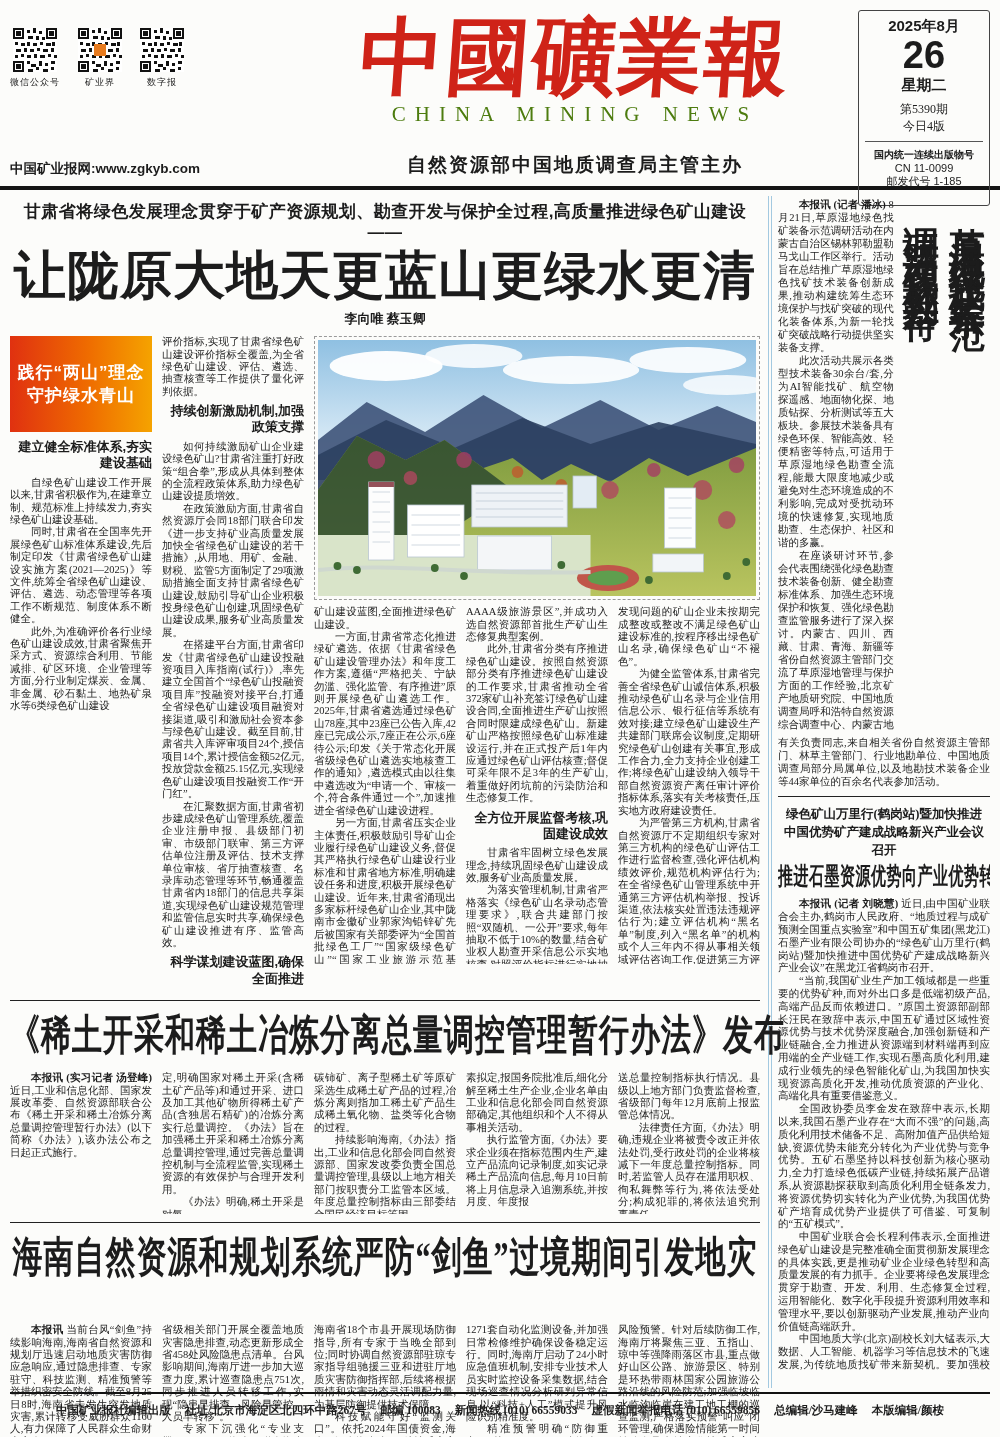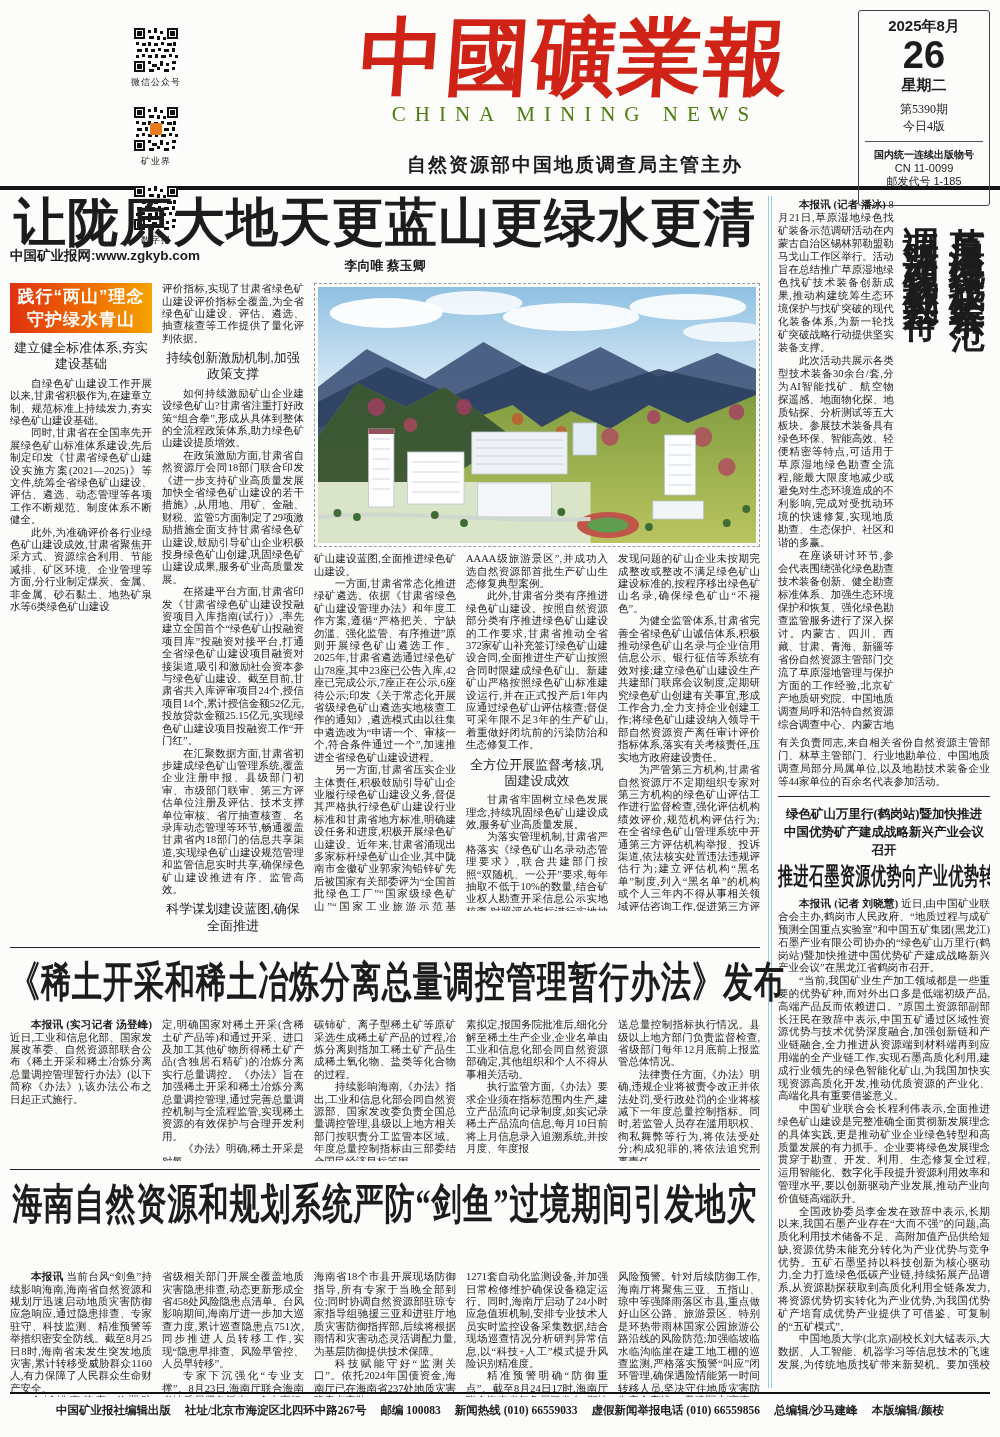--- a/index.html
+++ b/index.html
@@ -5,21 +5,21 @@
   * { box-sizing: border-box; }
   html,body { margin:0; padding:0; }
   body {
     width:1000px; height:1437px; overflow:hidden;
     background:#fcfcfa; color:#1c1c1c;
     font-family:"Liberation Serif", serif;
   }
   
   .masthead { display:flex; padding:10px 10px 0 10px; height:186px; }
   .mh-left { width:292px; display:flex; flex-direction:column; justify-content:space-between; }
-  .qr-row { display:flex; gap:18px; padding-top:18px;flex-direction:column; }
+  .qr-row { display:flex; gap:18px; padding-top:18px; }
   .qr-item { text-align:center; }
   .qr-item svg { width:44px; height:44px; display:block; margin:0 auto; }
   .qr-label { font-size:9px; margin-top:4px; color:#222; letter-spacing:1px; }
   .website { font-size:13.5px; font-weight:bold; font-family:"Liberation Sans",sans-serif; padding-bottom:8px; }
   .mh-center { flex:1; text-align:center; display:flex; flex-direction:column; justify-content:space-between; }
   .paper-title {
     color:#cf2318; font-size:84px; line-height:1.0; font-weight:900;
     font-family:"Liberation Serif", serif; letter-spacing:2px;
     transform:skewX(-4deg); margin-top:6px;
   }
@@ -42,37 +42,37 @@
   
   .content { display:flex; padding:0 10px; height:1198px; }
   .main-left { width:750px; }
   .v-divider { width:4px; border-left:1px solid #a3c9e0; border-right:1px solid #a3c9e0; margin:6px 6px 0 8px; }
   .sidebar { flex:1; padding-top:4px; overflow:hidden; }
 
   
   .para, .cont { margin:0; font-size:10.5px; line-height:12.4px; text-align:justify; }
   .para { text-indent:2em; }
   .cont { text-indent:0; }
-  .sub { margin:5px 0; font-size:13px; line-height:1.25; text-align:center; font-weight:normal;
+  .sub { margin:5px 0; font-size:13px; line-height:1.25; text-align:right; font-weight:bold;
          font-family:"Liberation Sans",sans-serif; text-indent:0; }
   .col { overflow:hidden; }
 
   
   .ma-kicker { font-size:17px; font-weight:bold; font-family:"Liberation Sans",sans-serif;
                text-align:center; margin:10px 0 2px; letter-spacing:0.5px; }
   .ma-headline { font-size:52px; font-weight:900; font-family:"Liberation Sans",sans-serif;
                  text-align:center; line-height:1.1; letter-spacing:1px; margin:4px 0 6px; }
   .ma-byline { text-align:center; font-size:13px; font-weight:bold; margin-bottom:8px; }
   .ma-cols { display:flex; gap:10px; height:656px; overflow:hidden; }
   .ma-col { width:142px; }
   .ma-right { width:446px; }
   .banner {
     background:linear-gradient(90deg,#e03110,#ef6c00 55%,#f5a300);
     color:#fff; font-weight:900; font-family:"Liberation Sans",sans-serif;
-    font-size:17px; text-align:center; padding:2px 2px; margin-bottom:7px; letter-spacing:1px;
+    font-size:17px; text-align:center; padding:25px 2px; margin-bottom:7px; letter-spacing:1px;
   }
   .photo-box { border:1px dashed #9a9a9a; padding:3px; margin-bottom:6px; }
   .photo-box svg { display:block; width:100%; height:256px; }
   .photo-caption-row { display:flex; align-items:center; font-size:10.5px; padding:3px 4px 1px; }
   .photo-caption { flex:1; text-align:right; font-style:italic; color:#333; padding-right:18px; }
   .photo-credit { font-weight:bold; font-family:"Liberation Sans",sans-serif; }
   .ma-sub3 { display:flex; gap:10px; height:358px; overflow:hidden; }
   .ma-sub3 .col { flex:1; }
 
   .h-rule { border:0; border-top:1.5px solid #222; margin:8px 0 6px; }
@@ -210,20 +210,21 @@
     <div class="db-postal">邮发代号 1-185</div>
   </div>
 </header>
 <hr class="mh-rule">
 
 <div class="content">
 
   <div class="main-left">
 
     <article>
+      <div class="ma-kicker">甘肃省将绿色发展理念贯穿于矿产资源规划、勘查开发与保护全过程,高质量推进绿色矿山建设——</div>
       <h1 class="ma-headline">让陇原大地天更蓝山更绿水更清</h1>
       <div class="ma-byline">李向唯  蔡玉卿</div>
 
       <div class="ma-cols">
         <div class="ma-col col">
           <div class="banner">践行“两山”理念 守护绿水青山</div>
           <div>
               <p class="sub">建立健全标准体系,夯实建设基础</p>
               <p class="para">自绿色矿山建设工作开展以来,甘肃省积极作为,在建章立制、规范标准上持续发力,夯实绿色矿山建设基础。</p>
               <p class="para">同时,甘肃省在全国率先开展绿色矿山标准体系建设,先后制定印发《甘肃省绿色矿山建设实施方案(2021—2025)》等文件,统筹全省绿色矿山建设、评估、遴选、动态管理等各项工作不断规范、制度体系不断健全。</p>
@@ -424,22 +425,22 @@
 
     <article>
       <div class="sb2-kicker">
         <div>绿色矿山万里行(鹤岗站)暨加快推进</div>
         <div>中国优势矿产建成战略新兴产业会议召开</div>
       </div>
       <h2 class="sb2-headline">推进石墨资源优势向产业优势转化</h2>
       <div class="sb2-body">
           <p class="para"><b>本报讯 (记者 刘晓慧) </b>近日,由中国矿业联合会主办,鹤岗市人民政府、“地质过程与成矿预测全国重点实验室”和中国五矿集团(黑龙江)石墨产业有限公司协办的“绿色矿山万里行(鹤岗站)暨加快推进中国优势矿产建成战略新兴产业会议”在黑龙江省鹤岗市召开。</p>
           <p class="para">“当前,我国矿业生产加工领域都是一些重要的优势矿种,而对外出口多是低端初级产品,高端产品反而依赖进口。”原国土资源部副部长汪民在致辞中表示,中国五矿通过区域性资源优势与技术优势深度融合,加强创新链和产业链融合,全力推进从资源端到材料端再到应用端的全产业链工作,实现石墨高质化利用,建成行业领先的绿色智能化矿山,为我国加快实现资源高质化开发,推动优质资源的产业化、高端化具有重要借鉴意义。</p>
+          <p class="para">全国政协委员李金发在致辞中表示,长期以来,我国石墨产业存在“大而不强”的问题,高质化利用技术储备不足、高附加值产品供给短缺,资源优势未能充分转化为产业优势与竞争优势。五矿石墨坚持以科技创新为核心驱动力,全力打造绿色低碳产业链,持续拓展产品谱系,从资源勘探获取到高质化利用全链条发力,将资源优势切实转化为产业优势,为我国优势矿产培育成优势产业提供了可借鉴、可复制的“五矿模式”。</p>
           <p class="para">中国矿业联合会长程利伟表示,全面推进绿色矿山建设是完整准确全面贯彻新发展理念的具体实践,更是推动矿业企业绿色转型和高质量发展的有力抓手。企业要将绿色发展理念贯穿于勘查、开发、利用、生态修复全过程,运用智能化、数字化手段提升资源利用效率和管理水平,要以创新驱动产业发展,推动产业向价值链高端跃升。</p>
-          <p class="para">全国政协委员李金发在致辞中表示,长期以来,我国石墨产业存在“大而不强”的问题,高质化利用技术储备不足、高附加值产品供给短缺,资源优势未能充分转化为产业优势与竞争优势。五矿石墨坚持以科技创新为核心驱动力,全力打造绿色低碳产业链,持续拓展产品谱系,从资源勘探获取到高质化利用全链条发力,将资源优势切实转化为产业优势,为我国优势矿产培育成优势产业提供了可借鉴、可复制的“五矿模式”。</p>
           <p class="para">中国地质大学(北京)副校长刘大锰表示,大数据、人工智能、机器学习等信息技术的飞速发展,为传统地质找矿带来新契机。要加强校企合作,共建智能找矿示范基地,加速成果转化应用,共同推动战略性矿产资源与智能找矿。</p>
         </div>
     </article>
   </aside>
 </div>
 
 <footer class="footer">
   <span>中国矿业报社编辑出版</span>
   <span>社址/北京市海淀区北四环中路267号</span>
   <span>邮编 100083</span>

